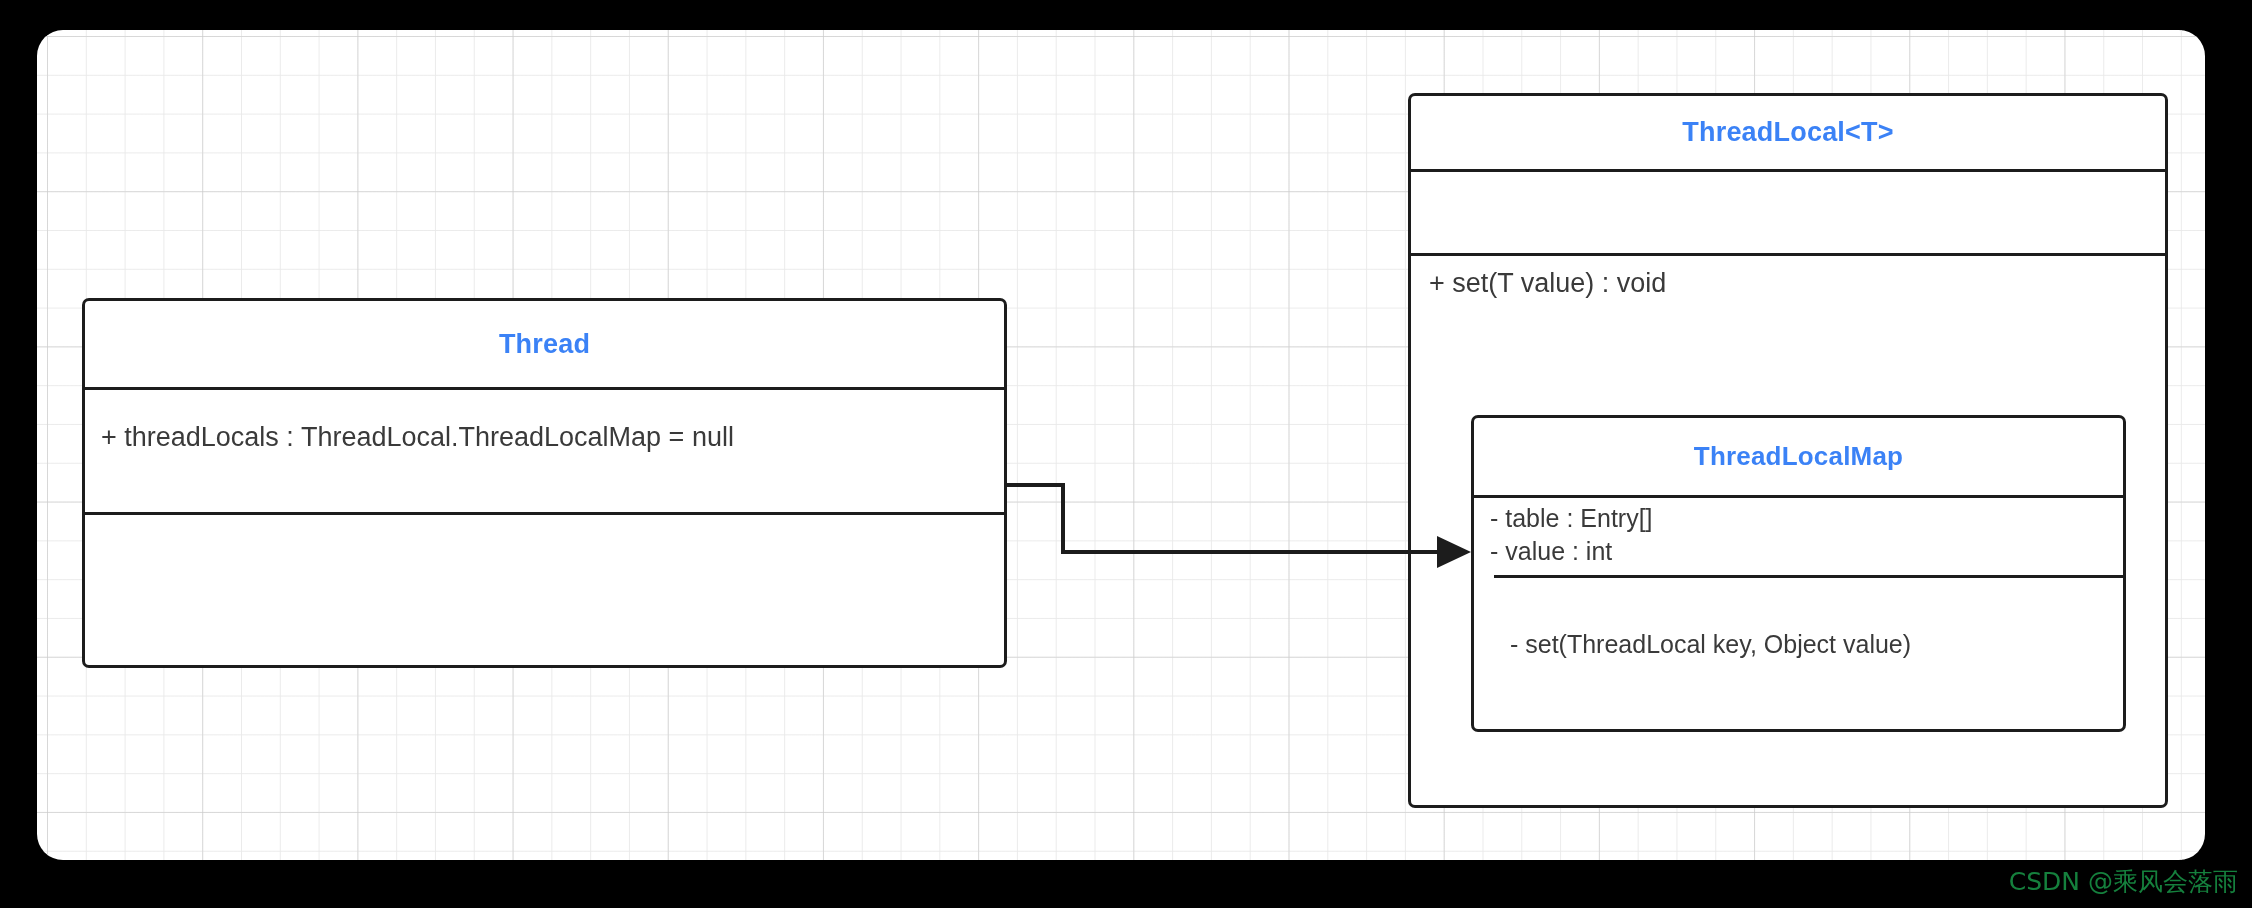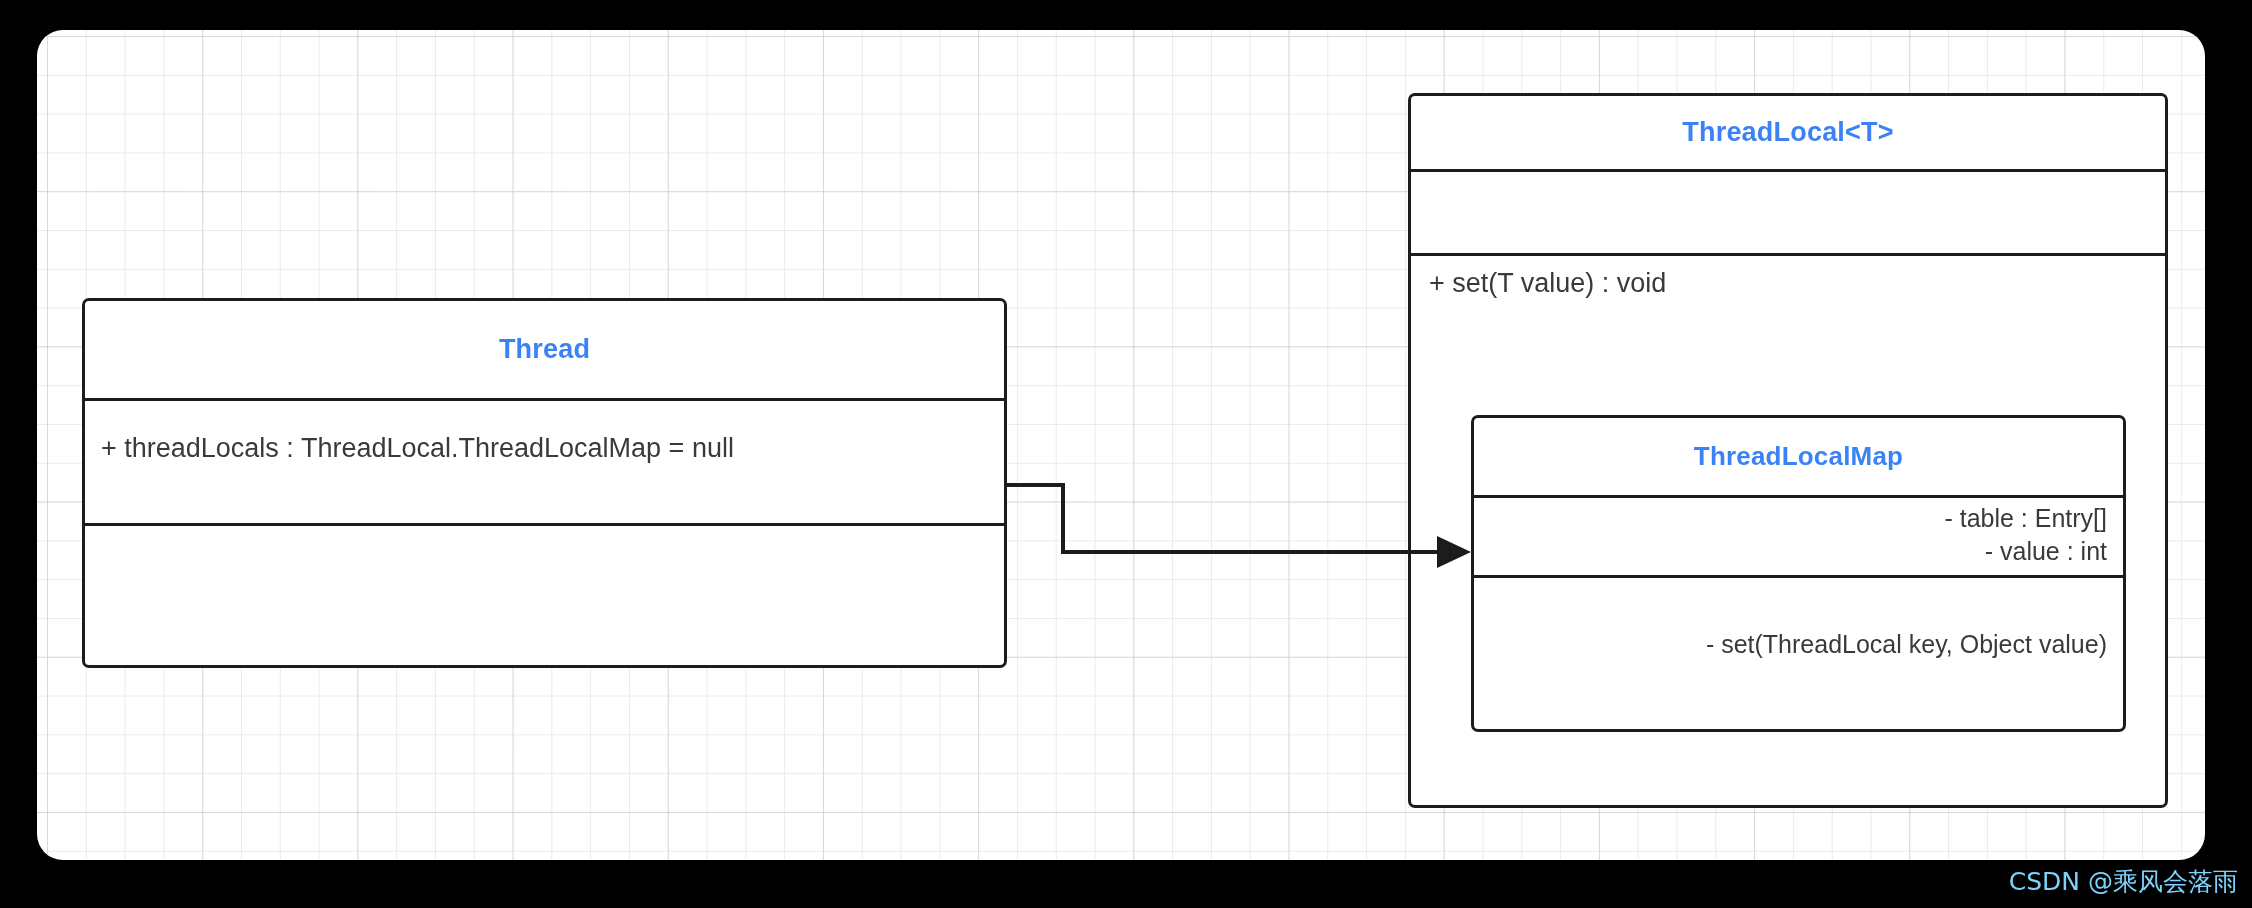--- a/index.html
+++ b/index.html
@@ -79,21 +79,21 @@
     line-height: 1.32;
   }
 
   
   #thread-box {
     left: 45px;   
     top: 268px;   
     width: 925px;
     height: 370px;
   }
-  #thread-box .uml-title { height: 97px; font-size: 27px; }
+  #thread-box .uml-title { height: 86px; font-size: 27px; }
   #thread-box .uml-members { height: 125px; font-size: 27px; padding-top: 30px; }
   #thread-box .uml-methods { flex: 1 1 auto; }
 
   
   #threadlocal-box {
     left: 1371px;  
     top: 63px;     
     width: 760px;
     height: 715px;
   }
@@ -108,42 +108,41 @@
   }
 
   
   #threadlocalmap-box {
     position: absolute;
     left: 1434px;  
     top: 385px;    
     width: 655px;
     height: 317px;
     z-index: 5;
-    text-align: right;
   }
   #threadlocalmap-box .uml-title { height: 77px; font-size: 26px; }
   #threadlocalmap-box .uml-attrs { height: 80px; font-size: 25px; padding-top: 4px; }
-  #threadlocalmap-box .uml-methods { flex: 1 1 auto; font-size: 25px; padding-top: 50px; }
+  #threadlocalmap-box .uml-methods { flex: 1 1 auto; font-size: 25px; padding-top: 50px; margin-left: 20px; }
 
   
   #connector {
     position: absolute;
     left: 0; top: 0;
     width: 2168px;
     height: 830px;
     pointer-events: none;
     z-index: 4;
   }
 
   
   #watermark {
     position: absolute;
     right: 14px;
     bottom: 10px;
-    color: #7dd3fc;
+    color: #15803d;
     font-size: 25px;
     font-family: "DejaVu Sans", sans-serif;
     white-space: nowrap;
     z-index: 20;
   }
 </style>
 </head>
 <body>
 
 <div id="canvas">

